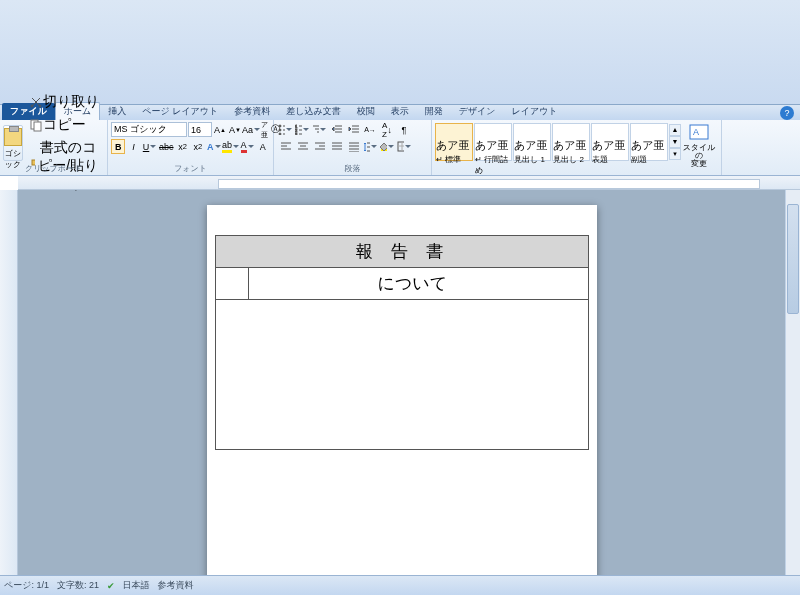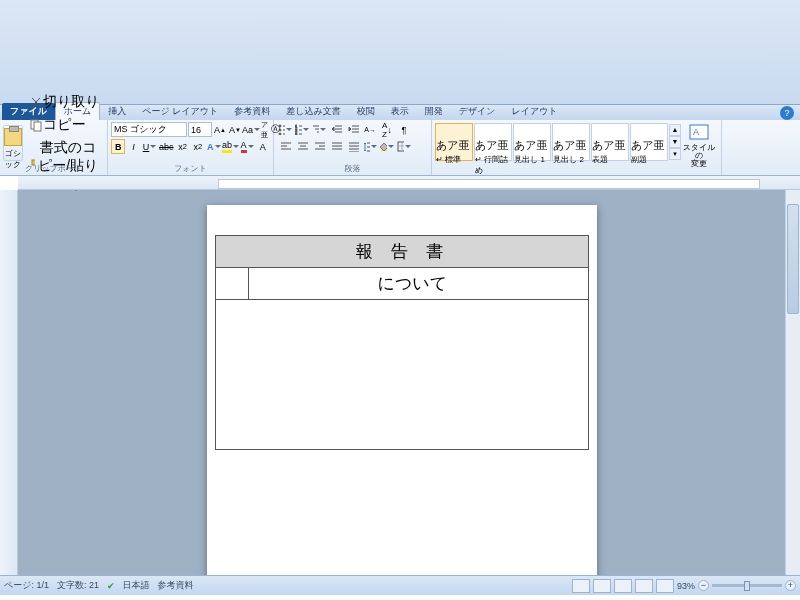--- a/index.html
+++ b/index.html
@@ -369,26 +369,13 @@
       <div class="thumb"></div>
     </div>
 </div>
 
 <div class="status">
   <span>ページ: 1/1</span>
   <span>文字数: 21</span>
   <span style="color:#3a9a3a">✔</span>
   <span>日本語</span>
   <span>参考資料</span>
-  <div class="right">
-    <div class="view-btn"></div>
-    <div class="view-btn"></div>
-    <div class="view-btn"></div>
-    <div class="view-btn"></div>
-    <div class="view-btn"></div>
-    <span>93%</span>
-    <div class="pm">−</div>
-    <div class="zoom-track">
-        <div class="zoom-thumb"></div>
-      </div>
-    <div class="pm">+</div>
-  </div>
 </div>
 
 </body></html>

